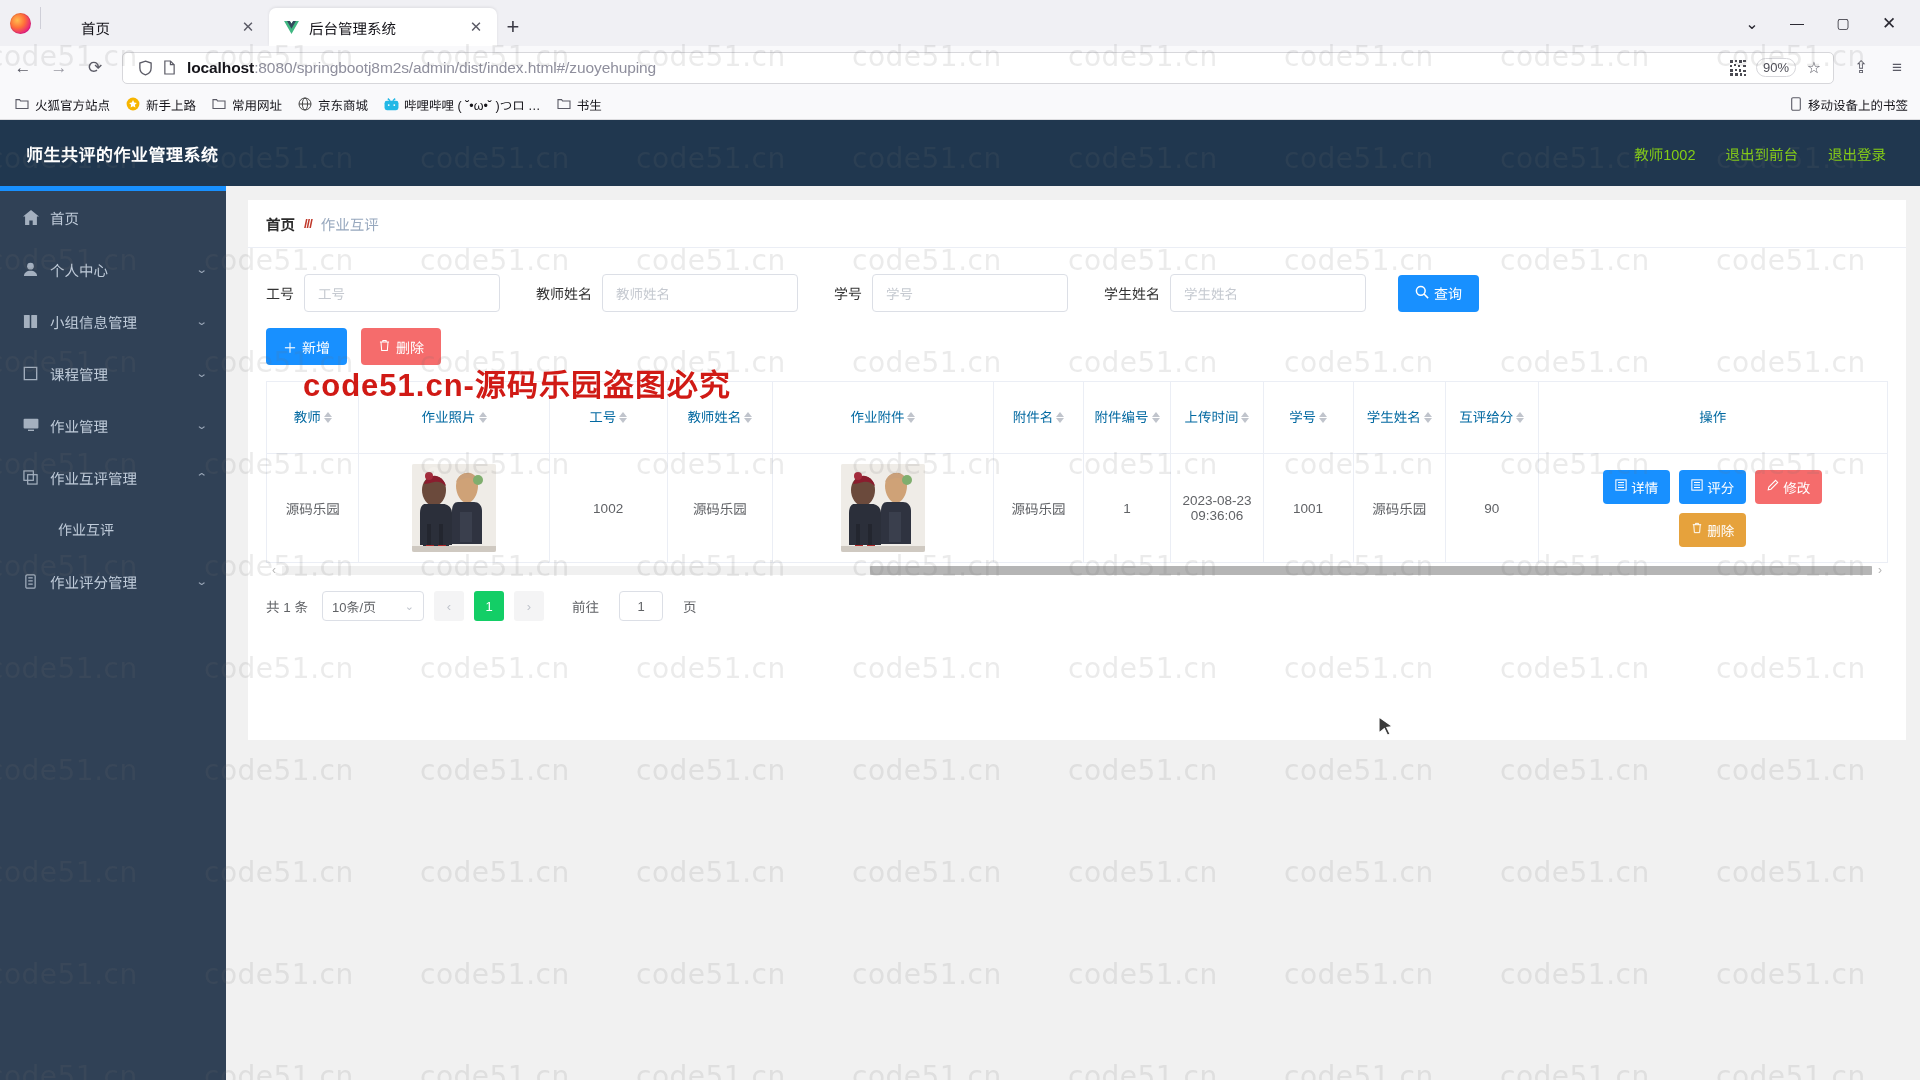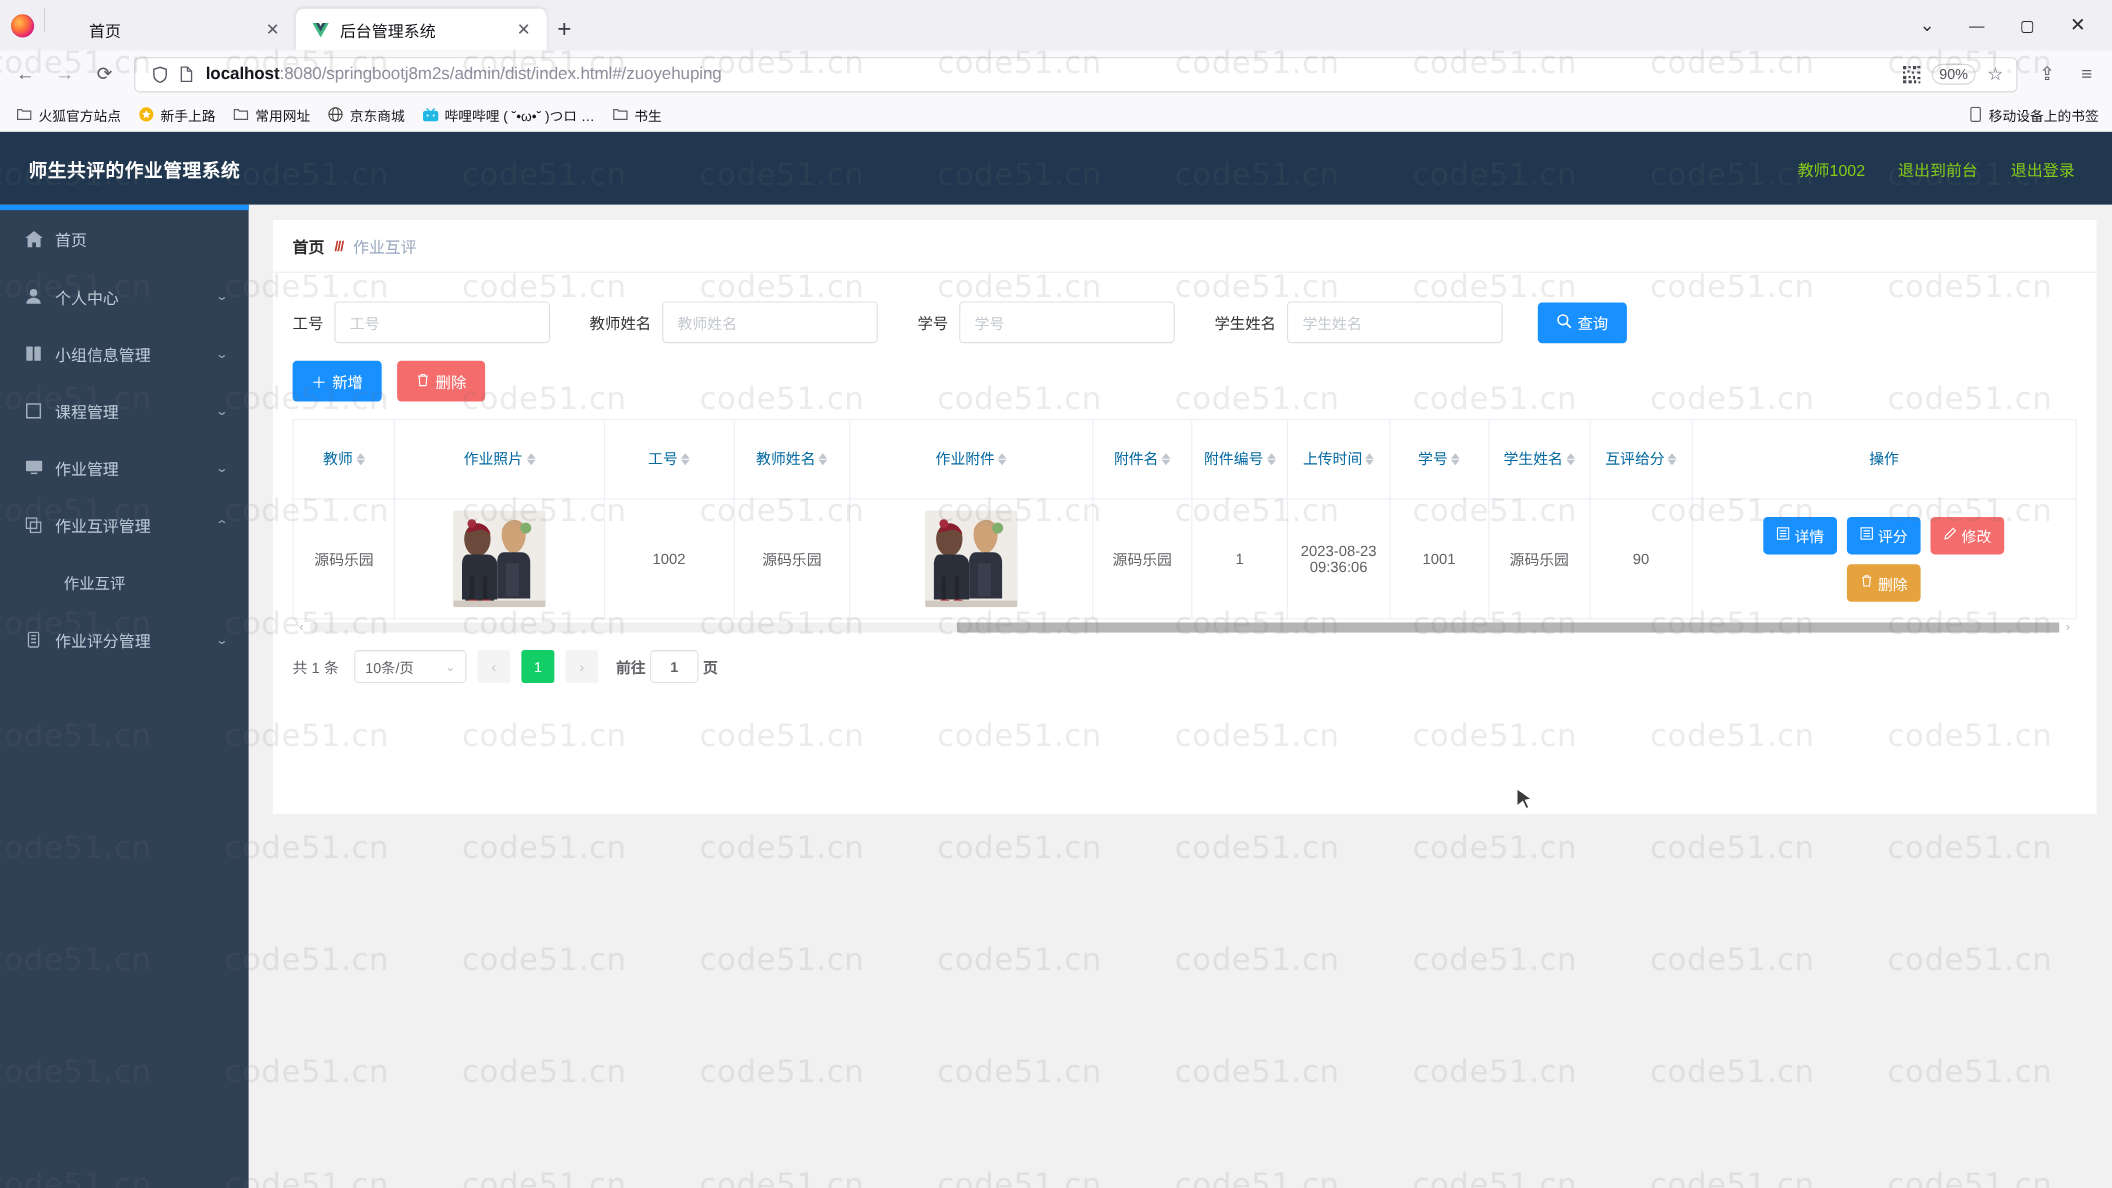--- a/index.html
+++ b/index.html
@@ -182,21 +182,21 @@
   .pg-select {
     height: 30px; width: 102px; border: 1px solid #dcdfe6; border-radius: 4px;
     display: flex; align-items: center; justify-content: space-between; padding: 0 9px;
     font-size: 13px; color: #606266;
   }
   .pg-btn {
     min-width: 30px; height: 30px; border-radius: 3px; background: #f4f4f5;
     display: flex; align-items: center; justify-content: center; color: #c0c4cc; font-size: 13px;
   }
   .pg-num { min-width: 30px; height: 30px; border-radius:3px; background: #13ce66; color:#fff; display:flex;align-items:center;justify-content:center;font-size:13px;}
-  .pg-jump { display: flex; align-items: center; gap: 4px; margin-left: 6px; font-weight: bold;}
+  .pg-jump { display: flex; align-items: center; gap: 20px; margin-left: 18px;}
   .pg-jump-input { width: 44px; height: 30px; border: 1px solid #dcdfe6; border-radius: 4px; text-align: center; font-size:13px; color:#606266; display:flex;align-items:center;justify-content:center;}
 
   
   .wm-layer { position: absolute; inset: 0; pointer-events: none; z-index: 50; overflow: hidden; }
   .wm {
     position: absolute; color: rgba(110,110,110,0.14); font-size: 28px;
     font-family: "DejaVu Sans", sans-serif; white-space: nowrap; letter-spacing: .5px;
   }
   .redwm {
     position: absolute; color: #d01a15; font-size: 31px; font-weight: 700;
@@ -713,20 +713,21 @@
               <span>前往</span>
               <div class="pg-jump-input">1</div>
               <span>页</span>
             </div>
           </div>
 
         </div>
       </div>
     </div>
 
+    <div class="redwm" style="left:303px; top:240px;">code51.cn-源码乐园盗图必究</div>
 
     <div class="cursor" style="left:1378px; top:596px;">
       <svg width="17" height="22" viewBox="0 0 17 22">
         <path d="M1 1l13.5 9.5-5.7.9 3.2 6.6-2.5 1.2-3.2-6.6L1 17z" fill="#3a3a3a" stroke="#fff" stroke-width="1.1"></path>
       </svg>
     </div>
   </div>
 </div>
 
 <div class="wm-layer" id="wmlayer">

